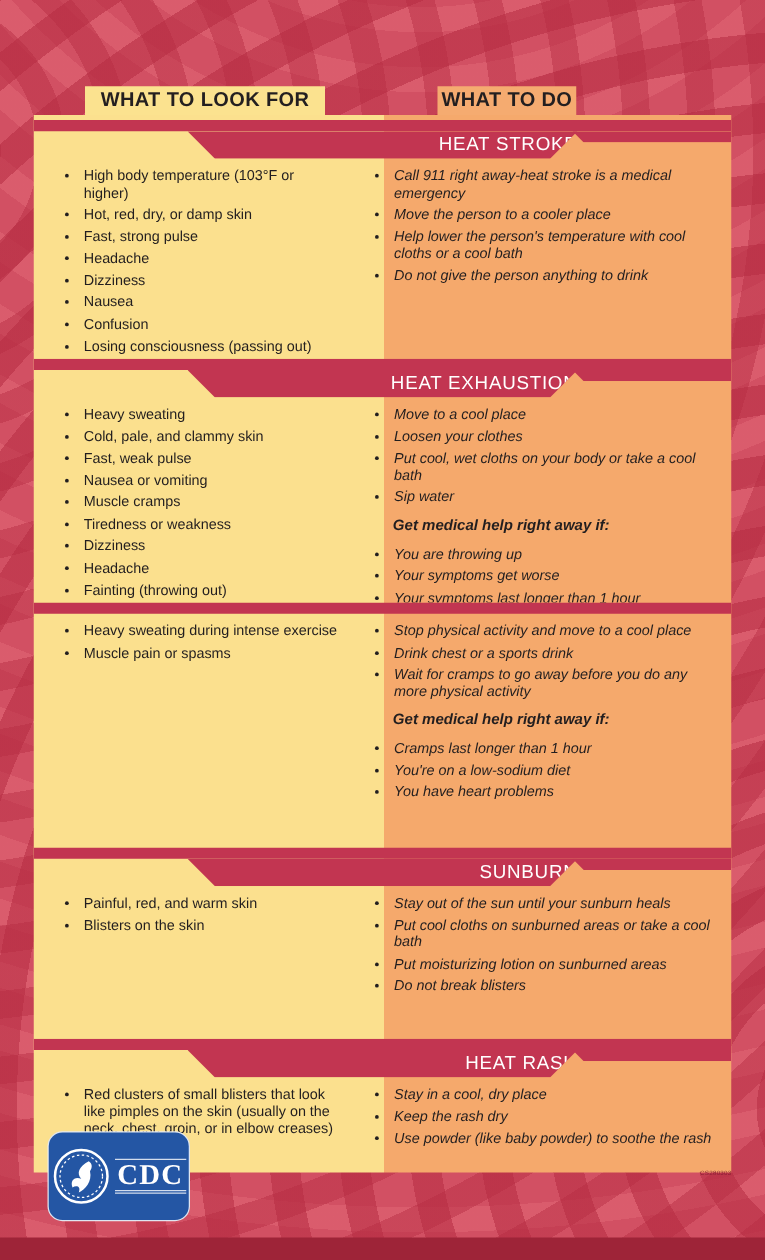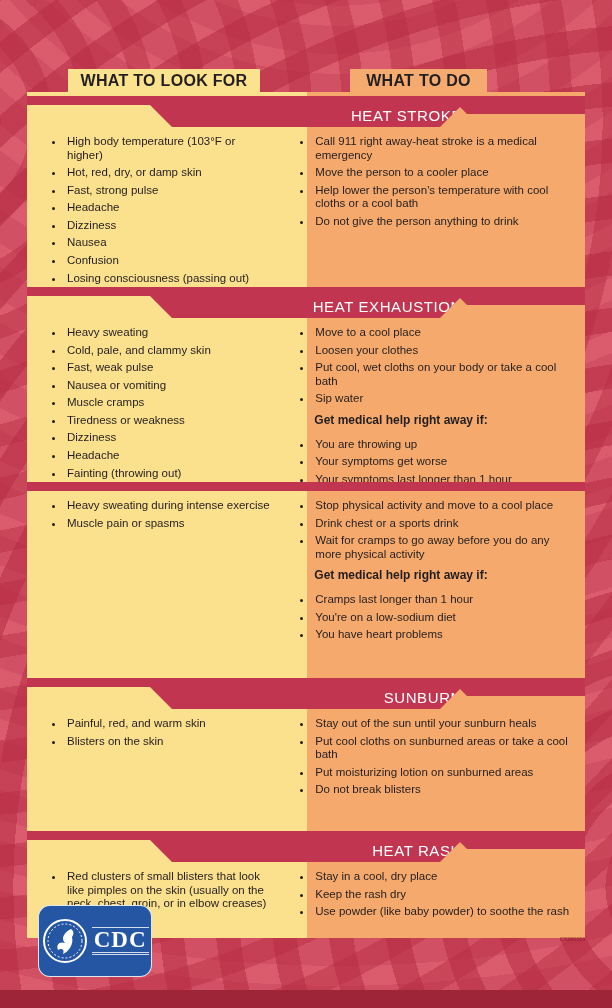--- a/index.html
+++ b/index.html
@@ -11,21 +11,21 @@
       repeating-radial-gradient(circle at 112% 88%, rgba(182,44,66,.55) 0 24px, rgba(0,0,0,0) 24px 56px),
       repeating-radial-gradient(circle at -12% 12%, rgba(182,44,66,.45) 0 22px, rgba(0,0,0,0) 22px 52px),
       repeating-radial-gradient(circle at 55% -28%, rgba(226,104,118,.5) 0 20px, rgba(0,0,0,0) 20px 48px);
   }
   .title-band{position:absolute;left:0;top:22px;width:612px;height:40px;background:#A32940;
     display:flex;align-items:center;justify-content:center;}
   .title-band h1{margin:0;color:#fff;font-size:27px;font-weight:bold;letter-spacing:1px;}
   .tab{position:absolute;top:69px;height:24px;display:flex;align-items:center;justify-content:center;
     color:#231F20;font-weight:bold;font-size:16px;letter-spacing:.3px;}
   .tab-left{left:68px;width:192px;background:#FBE28F;}
-  .tab-right{left:350px;width:137px;background:#F5AB70;text-align:right;}
+  .tab-right{left:350px;width:111px;background:#F5AB70;text-align:right;}
 
   .panel{position:absolute;left:27px;top:92px;width:558px;height:846px;
     background:linear-gradient(90deg,#FBE08E 0 280px,#F5A96C 280px 100%);}
   #sections{padding-top:4px;}
   .section{display:flex;flex-direction:column;overflow:hidden;}
   .section:nth-of-type(1){height:191px;}
   .section:nth-of-type(2){height:195px;}
   .section:nth-of-type(3){height:196px;}
   .section:nth-of-type(4){height:153px;}
   .section:nth-of-type(5){height:111px;}
@@ -34,21 +34,21 @@
   .banner-bar{height:9px;background:#C23551;}
   .banner-row{position:relative;height:22px;}
   .banner-title{width:312px;height:22px;margin:0 auto;background:#C23551;color:#fff;
     font-weight:normal;font-size:15px;letter-spacing:.6px;text-align:right;line-height:21px;
     clip-path:polygon(0 0,100% 0,calc(100% - 22px) 100%,22px 100%);}
   .banner-tail{position:absolute;top:0;right:0;left:calc(50% + 152px);height:9px;background:#C23551;
     clip-path:polygon(0 0,100% 0,100% 100%,9px 100%);}
 
   .cols{flex:1;display:flex;color:#221E1F;}
   .col-left{width:280px;}
-  .col-right{width:332px;}
+  .col-right{width:332px;font-style:italic;}
   ul.blist{margin:0;padding:8px 12px 0 38px;list-style:disc outside;}
   .col-right ul.blist{padding:8px 12px 0 31px;}
   ul.blist li{font-size:11.5px;line-height:1.18;margin:0 0 4px 0;padding-left:2px;}
   .subhead{margin:7px 0 3px 0;padding-left:32px;font-size:12px;font-weight:bold;}
 
   .logo-box{position:absolute;left:38px;top:905px;width:112px;height:70px;background:#2456A4;
     border-radius:12px;border:1px solid rgba(255,255,255,.85);
     display:flex;align-items:center;justify-content:space-evenly;}
   .hhs-seal{width:48px;height:48px;}
   .cdc-text{color:#fff;font-weight:bold;font-size:23px;letter-spacing:1px;

